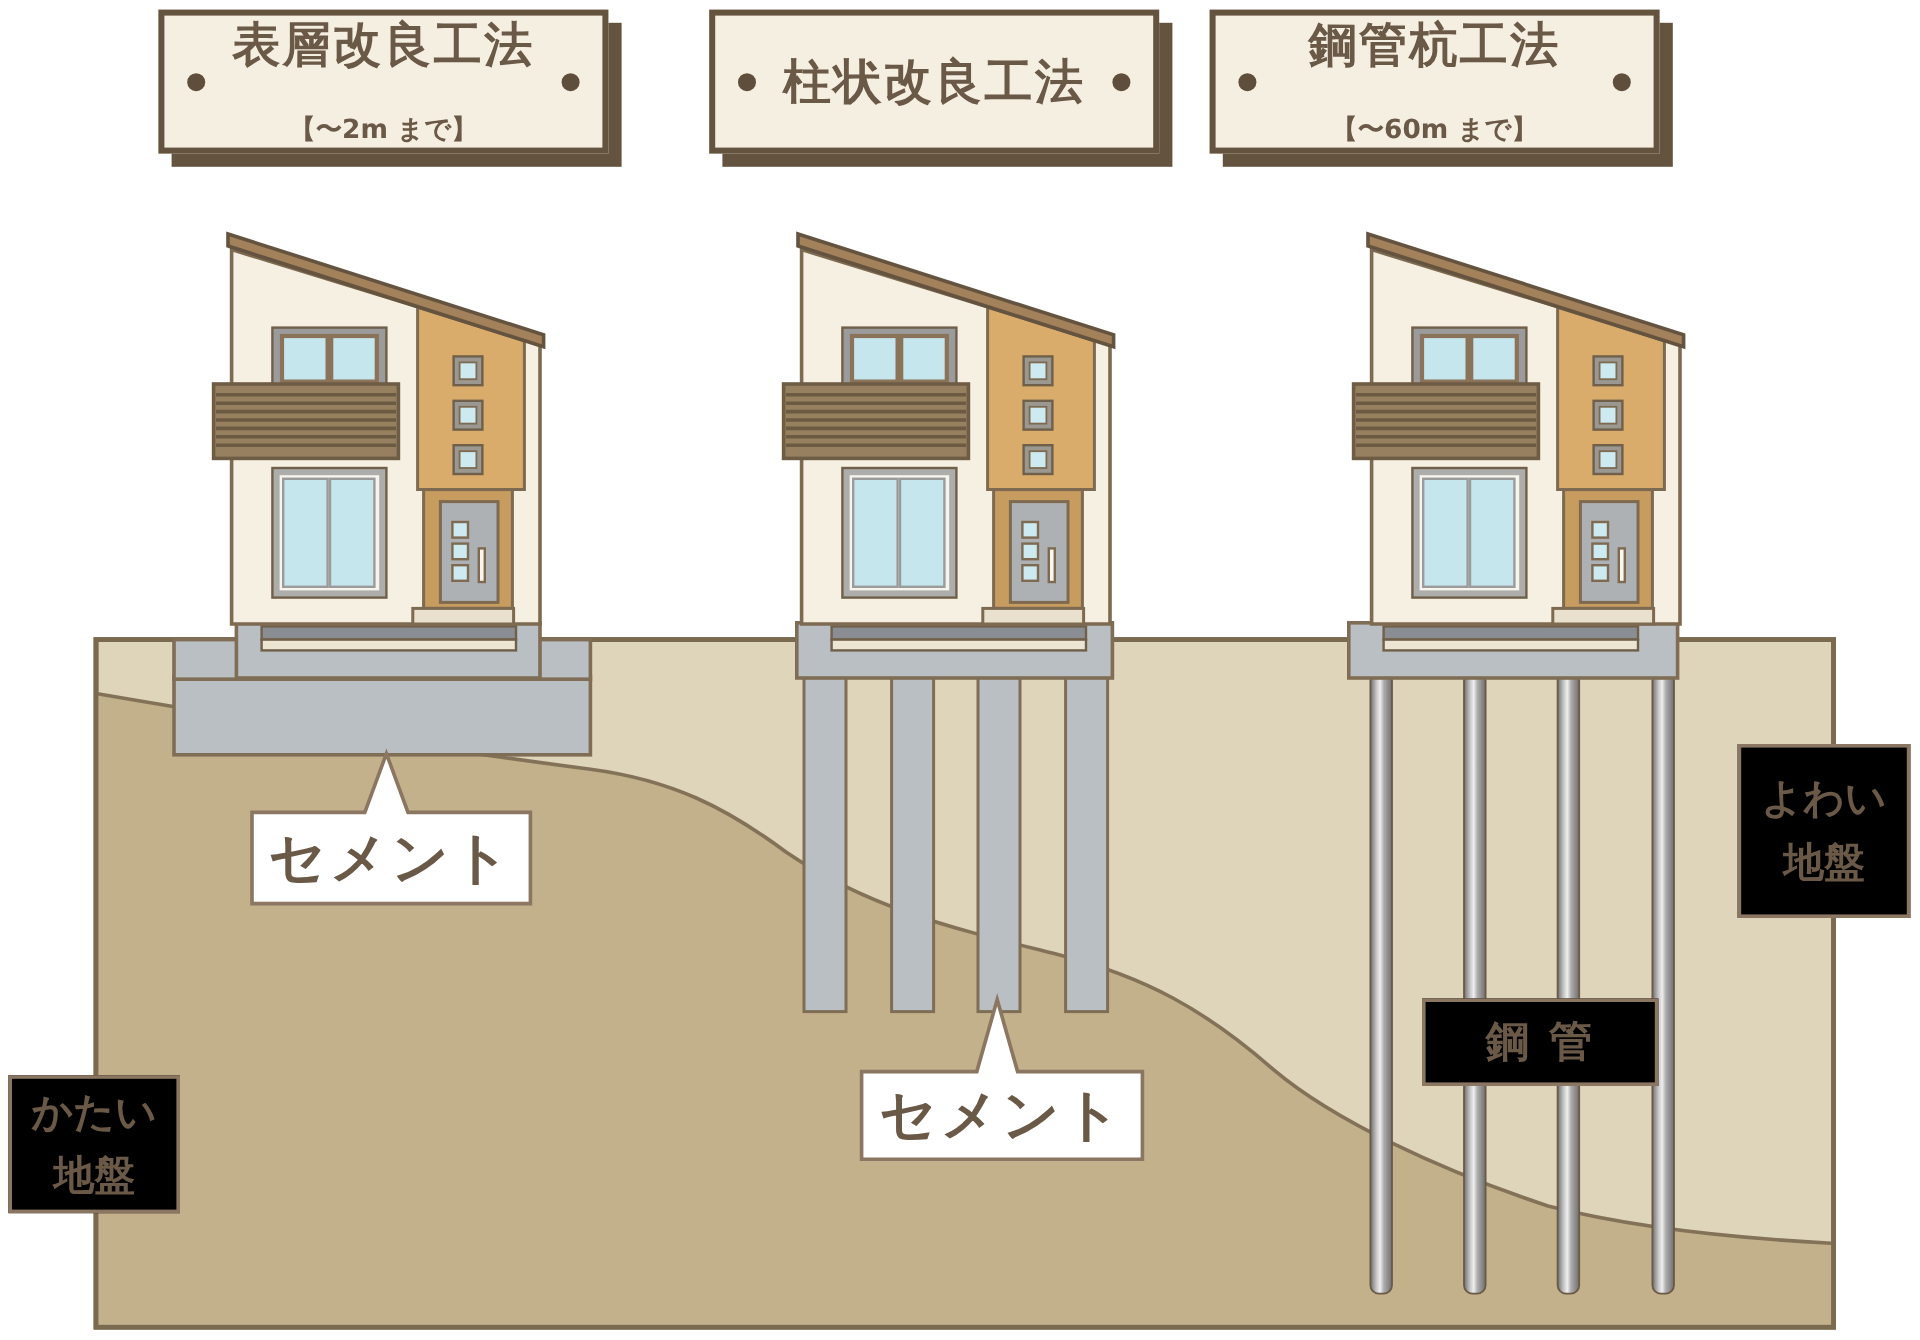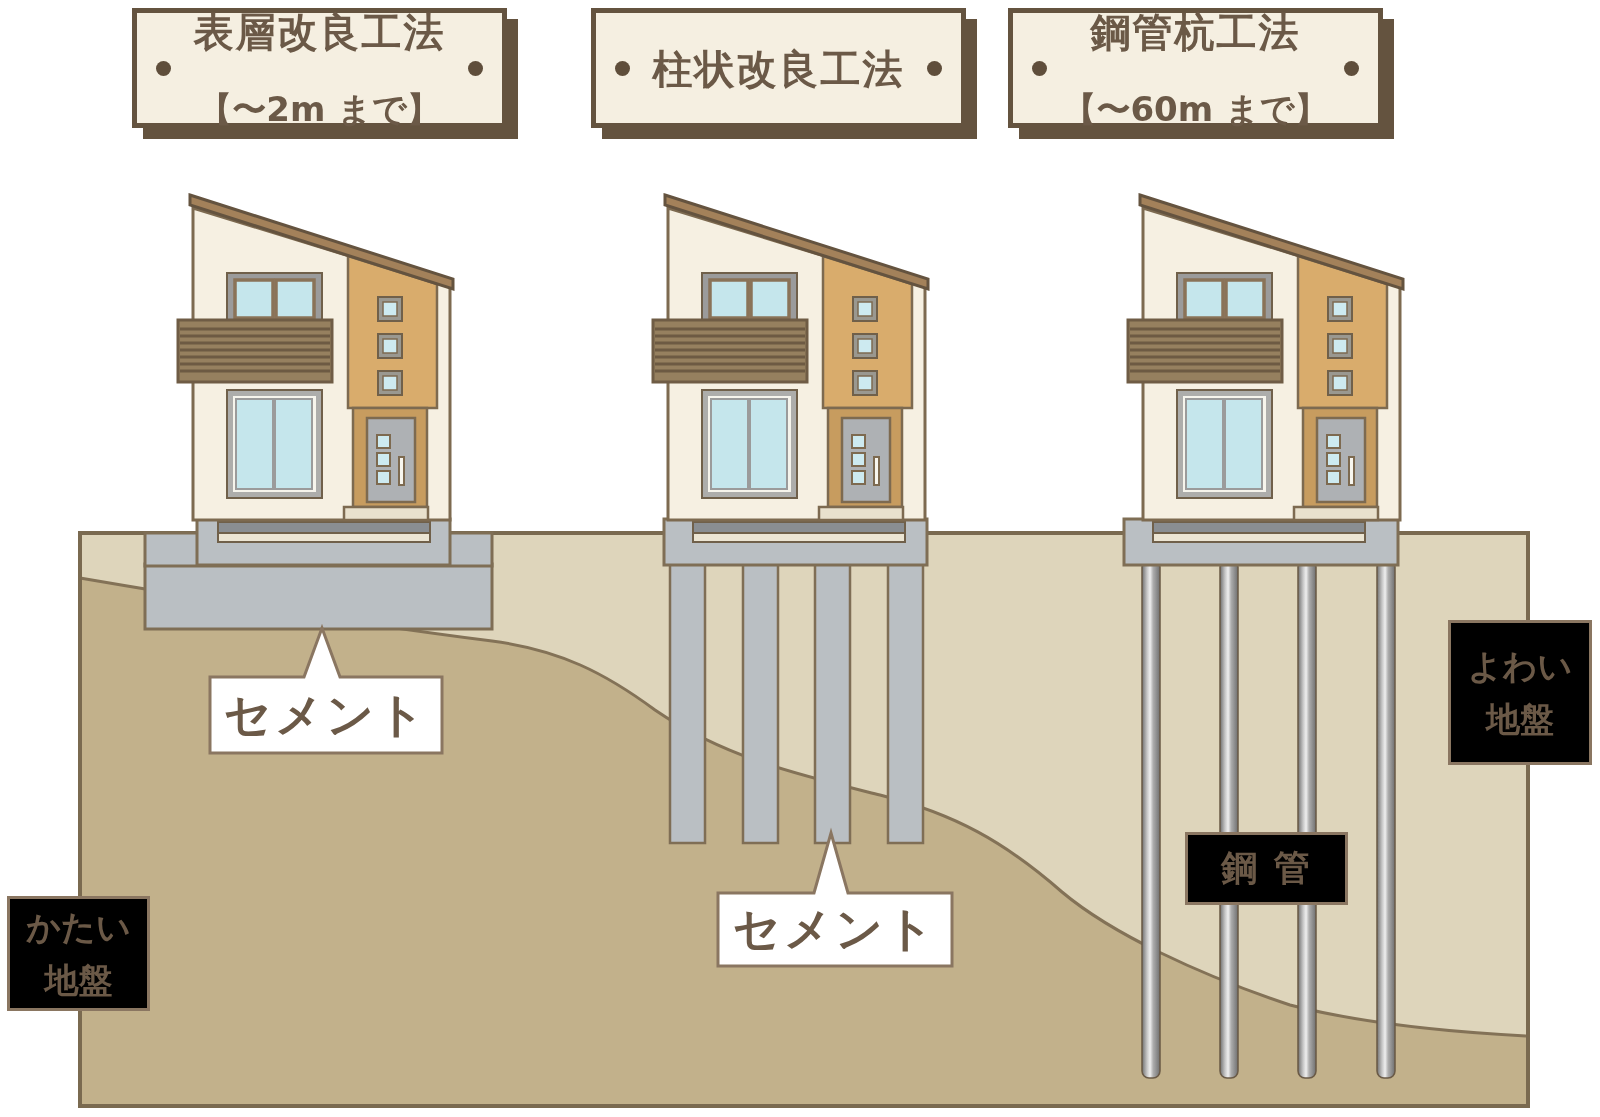--- a/index.html
+++ b/index.html
@@ -29,21 +29,21 @@
   }
   .title-dot{
     width:15px;height:15px;border-radius:50%;
     background:#5f4e3b;flex:0 0 auto;
   }
   .title-text{
     flex:1 1 auto;text-align:center;color:var(--text-brown);
     line-height:1.12;padding-top:2px;
   }
   .title-line1{font-size:40px;font-weight:bold;letter-spacing:2px;}
-  .title-line2{font-size:34px;font-weight:bold;margin-top:36px;}
+  .title-line2{font-size:22px;font-weight:bold;margin-top:36px;}
 
   
   .plain-label{
     position:absolute;background:#000000;
     border:3px solid var(--label-border);
     display:flex;flex-direction:column;align-items:center;justify-content:center;
     color:var(--text-brown);font-weight:bold;text-align:center;
   }
   .ground-label{font-size:34px;line-height:1.55;}
   .pipe-label{font-size:36px;letter-spacing:2px;}
@@ -206,21 +206,21 @@
       <div class="title-line1">鋼管杭工法</div>
       <div class="title-line2">【〜60m まで】</div>
     </div>
     <span class="title-dot"></span>
   </div>
 
   <div class="callout-text" style="left:210px;top:677px;width:232px;height:76px;">セメント</div>
 
   <div class="callout-text" style="left:718px;top:893px;width:234px;height:73px;">セメント</div>
 
-  <div class="plain-label pipe-label" style="left:1185px;top:832px;width:163px;height:73px;">鋼 管</div>
+  <div class="plain-label pipe-label" style="left:1185px;top:832px;width:197px;height:73px;">鋼 管</div>
 
   <div class="plain-label ground-label" style="left:7px;top:896px;width:143px;height:115px;">
     <div>かたい</div>
     <div>地盤</div>
   </div>
 
   <div class="plain-label ground-label" style="left:1448px;top:620px;width:144px;height:145px;">
     <div>よわい</div>
     <div>地盤</div>
   </div>

